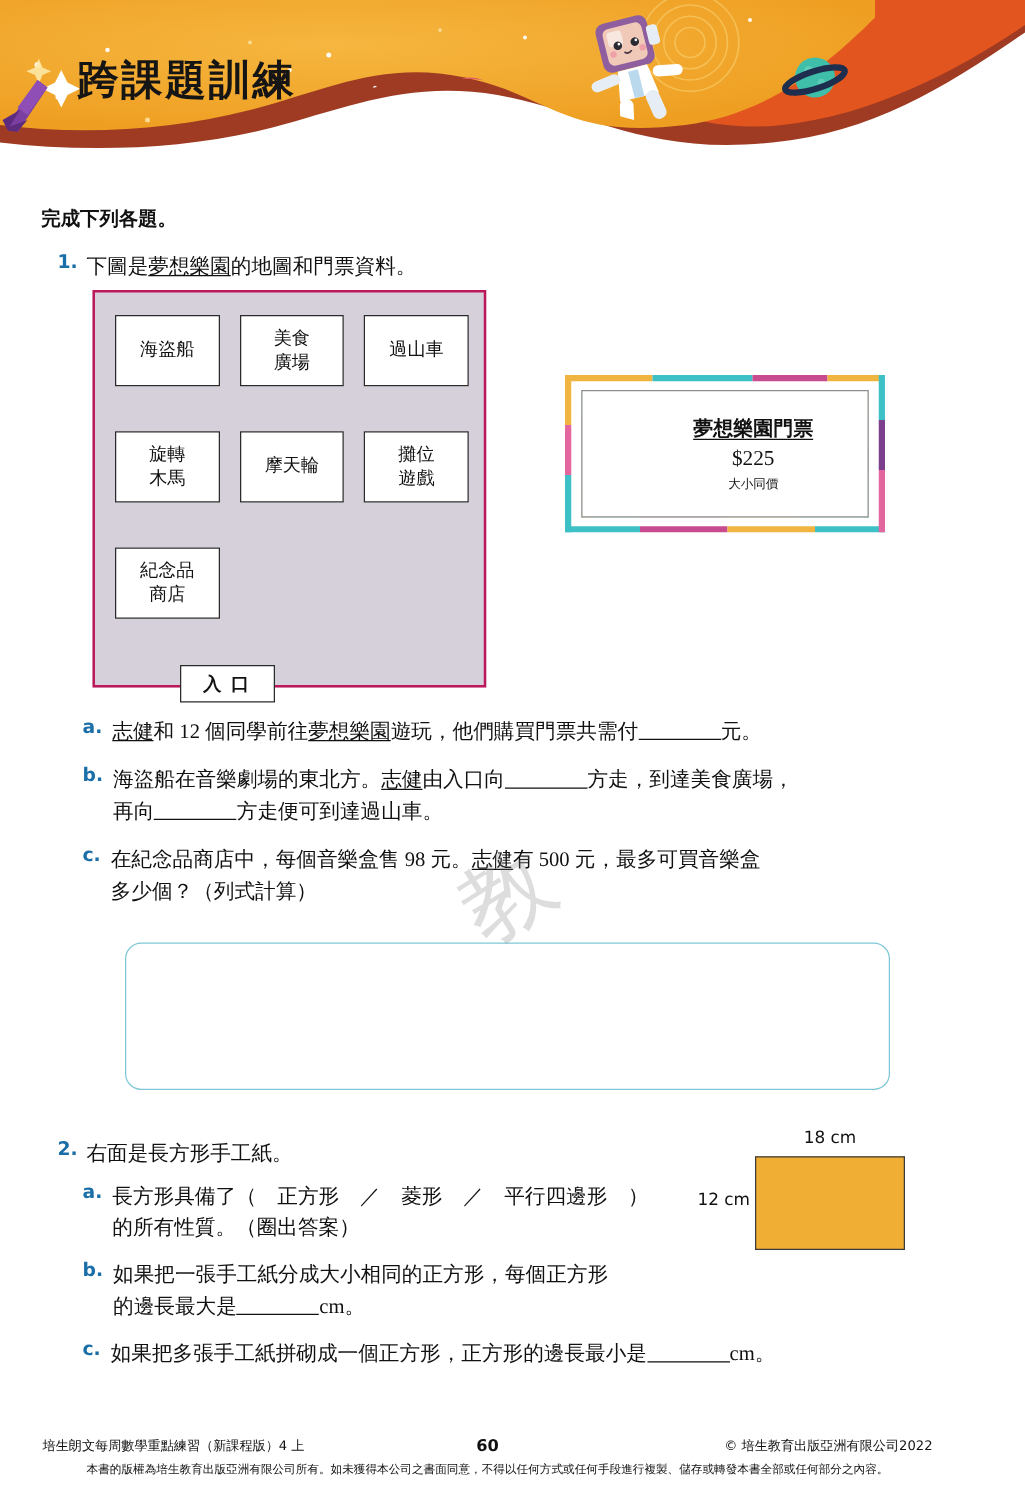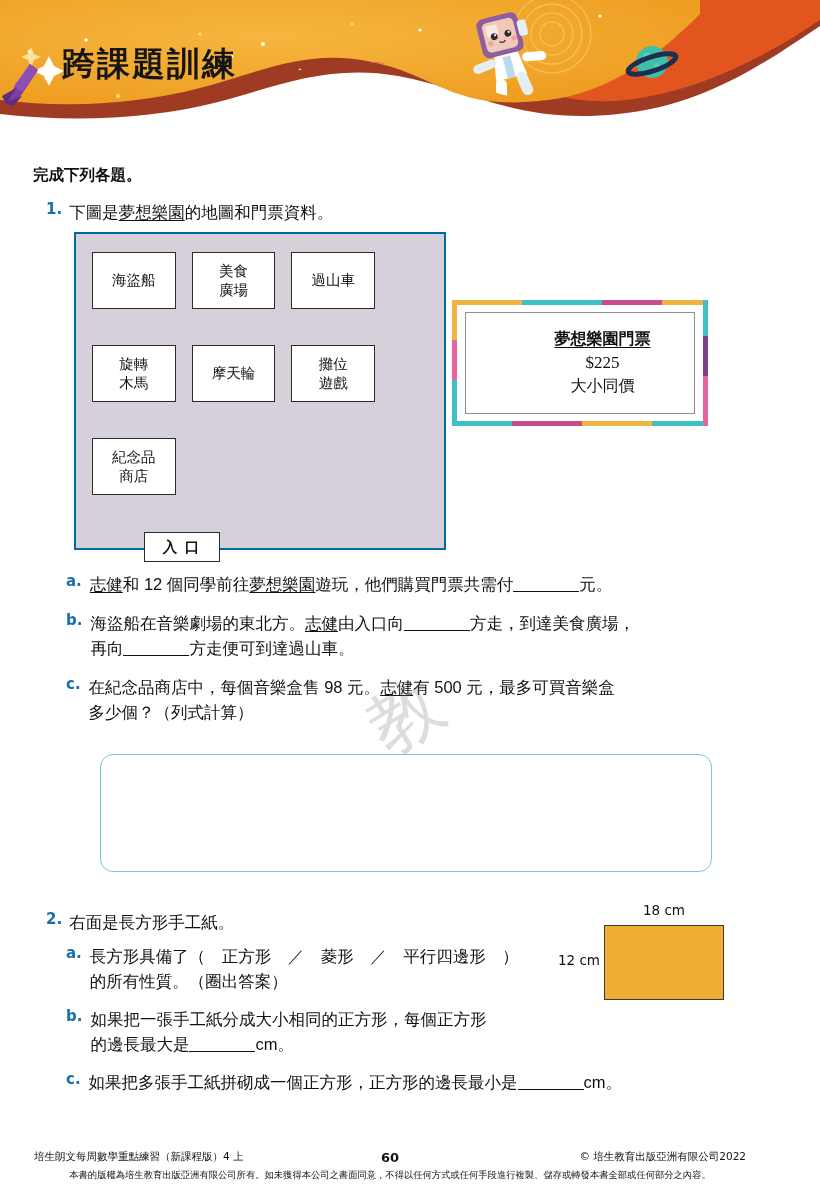--- a/index.html
+++ b/index.html
@@ -59,44 +59,44 @@
     font-size: 15px;
     color: #1b6fa8;
   }
   .subnum {
     font-family: "DejaVu Sans", sans-serif;
     font-weight: bold;
     font-size: 15px;
     color: #1b6fa8;
   }
   .qtext {
-    font-family: Liberation Sans, sans-serif;
+    font-family: Liberation Serif, serif;
     font-size: 16.5px;
     color: #111;
     line-height: 1.55;
   }
   .u { text-decoration: underline; text-underline-offset: 2px; }
   .blank {
     display: inline-block;
     border-bottom: 1.4px solid #111;
     width: 66px;
     height: 15px;
     vertical-align: -2px;
   }
 
   .q1 { position: absolute; left: 46px; top: 60px; width: 740px; }
   .q1 .row { display: flex; gap: 7px; align-items: flex-start; }
 
   
   .map {
     position: absolute;
     left: 74px; top: 92px;
-    width: 372px; height: 318px;
+    width: 315px; height: 318px;
     background: #d6d0da;
-    border: 2px solid #0369a1;
+    border: 2px solid #be185d;
   }
   .map-grid {
     position: absolute;
     left: 16px; top: 18px;
     width: 283px;
     display: grid;
     grid-template-columns: repeat(3, 1fr);
     grid-template-rows: repeat(3, 1fr);
     column-gap: 16px;
     row-gap: 36px;
@@ -161,21 +161,21 @@
     text-decoration: underline;
     text-underline-offset: 3px;
   }
   .ticket-price {
     font-family: "Liberation Serif", serif;
     font-size: 17px;
     color: #111;
   }
   .ticket-note {
     font-family: "DejaVu Sans", sans-serif;
-    font-size: 16px;
+    font-size: 10px;
     color: #111;
   }
 
   
   .answer-box {
     position: absolute;
     left: 100px; top: 614px;
     width: 612px; height: 118px;
     border: 1.4px solid #7ec7d8;
     border-radius: 13px;

